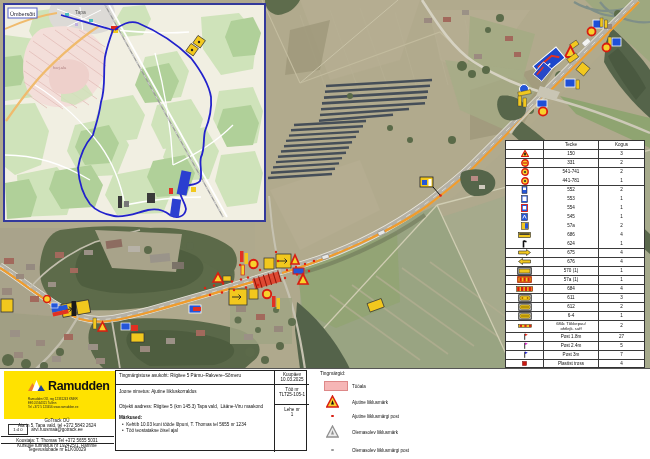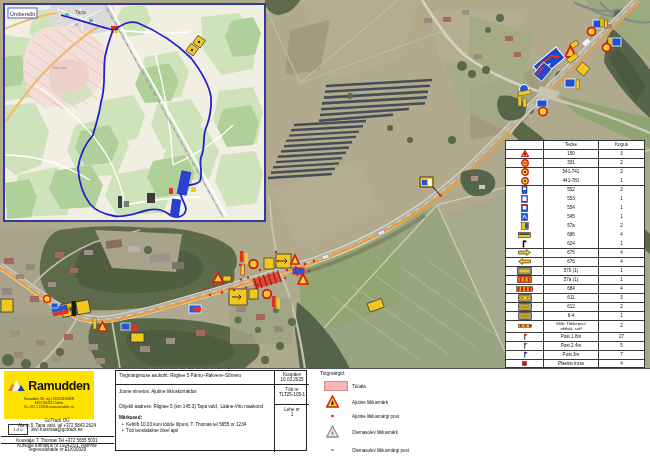--- a/index.html
+++ b/index.html
@@ -794,21 +794,21 @@
 
 <div class="abs lgr" style="top:218.0px;height:9.0px;">
         <span class="c1" style="line-height:9.0px"><svg width="5" height="5" viewBox="0 0 5 5">
             <rect x="0.4" y="0.4" width="4.2" height="4.2" fill="#c81810" stroke="#600" stroke-width="0.4"></rect>
           </svg></span>
         <span class="c2" style="line-height:9.0px">Plastist tross</span>
         <span class="c3" style="line-height:9.0px">4</span>
       </div>
 </div>
 
-<div class="abs" style="left:4px;top:371px;width:90px;height:48px;background:#ffe200;text-align:center;">
+<div class="abs" style="left:4px;top:371px;width:111px;height:48px;background:#ffe200;padding-left:24px;">
 
   <div style="margin-top:8px;font-weight:bold;font-size:12.5px;letter-spacing:-0.4px;color:#111;line-height:1;">
     <svg width="17" height="12" viewBox="0 0 17 12" style="vertical-align:-1px">
       <polygon points="0,12 4.5,4 9,12" fill="#ee7d2d"></polygon>
       <polygon points="4,12 8.5,1 13,12" fill="#ffffff"></polygon>
       <polygon points="9.5,12 13,6 16.8,12" fill="#1f4096"></polygon>
     </svg> Ramudden</div>
   <div style="font-size:3px;line-height:1.45;color:#222;margin-top:4px;">
     Ramudden OÜ, reg 12331243 KMKR<br>EE101564321 Tallinn<br>Tel +372 5 123456 www.ramudden.ee
   </div>

